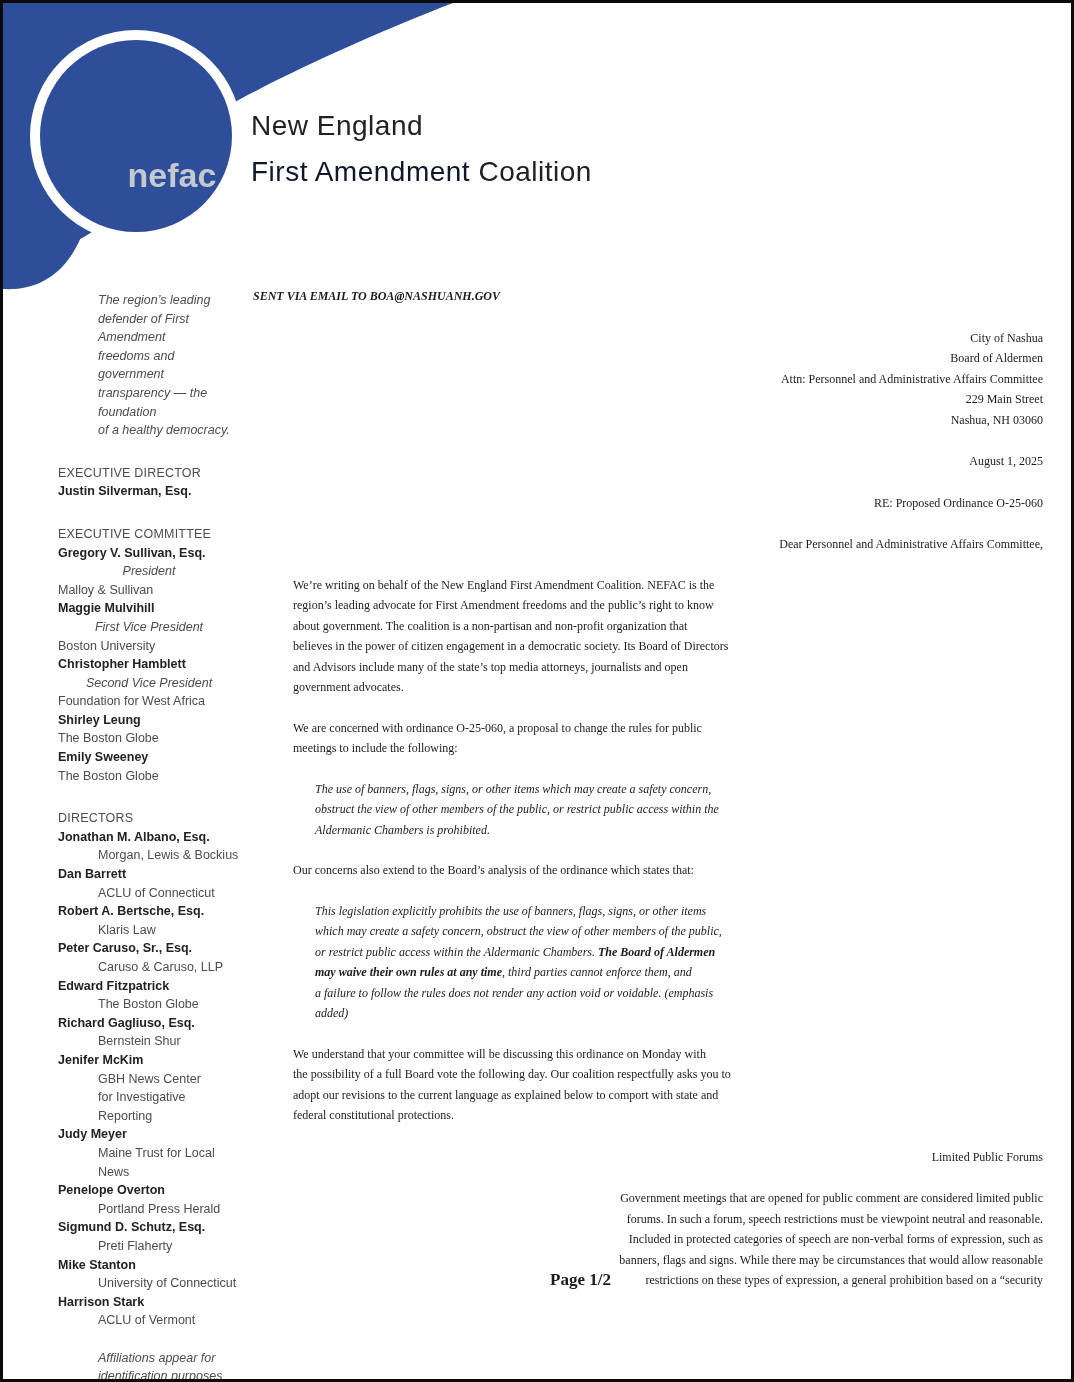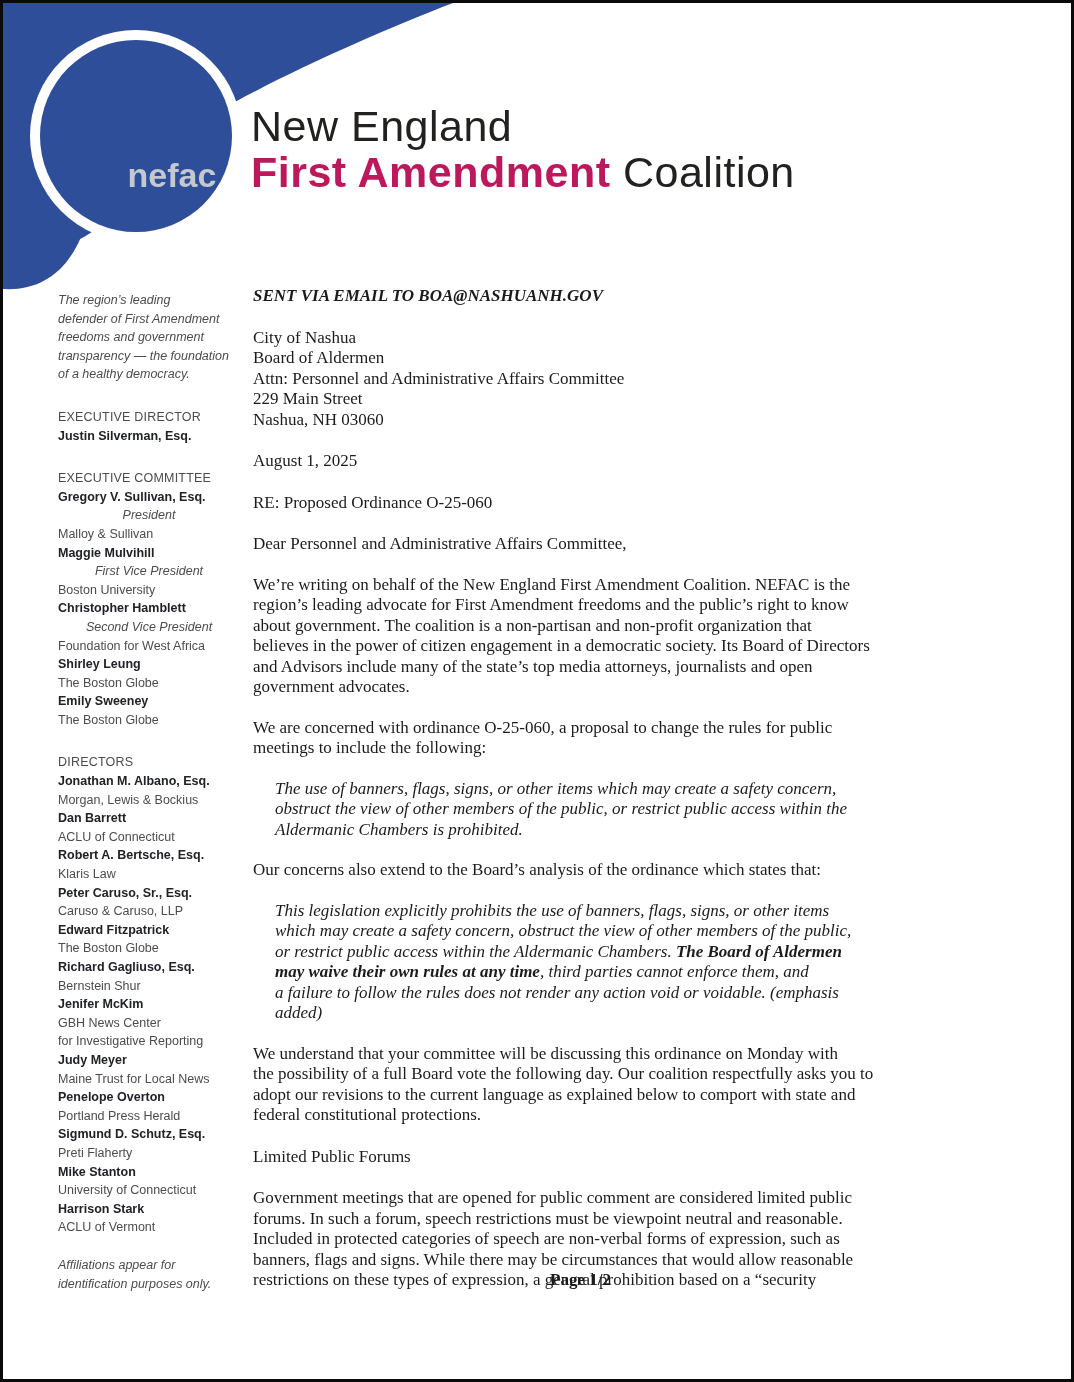--- a/index.html
+++ b/index.html
@@ -11,45 +11,45 @@
     box-sizing:border-box;
     overflow:hidden;
     font-family:"Liberation Serif","DejaVu Serif",serif;
     color:#1b1b1b;
   }
   
   .header-svg{position:absolute;top:0;left:0;display:block;}
   .org-title{
     position:absolute;left:248px;top:100px;
     font-family:"Liberation Sans","DejaVu Sans",sans-serif;
-    letter-spacing:.5px;line-height:46px;font-size:43px;
+    letter-spacing:.5px;line-height:46px;font-size:28px;
     color:#22211f;white-space:nowrap;
   }
-  .org-title .accent{color:#be185d;font-weight:bold;}
+  .org-title .accent{color:#0f172a;font-weight:normal;}
   
   .sidebar{
     position:absolute;left:55px;top:288px;width:182px;
     font-family:"Liberation Sans","DejaVu Sans",sans-serif;
     font-size:12.5px;line-height:18.6px;color:#4c4c4e;
   }
   .sb-group{margin-top:19px;}
   .sb-group:first-child{margin-top:0;}
-  .prelines{white-space:pre-line;}
+  .prelines{white-space:pre-line;margin-left:40px;}
   .sb-tagline{font-style:italic;}
   .sb-heading{letter-spacing:.2px;margin-top:24px;}
   .sb-name{font-weight:bold;color:#212227;}
   .sb-role{font-style:italic;text-align:center;}
   .sb-footnote{font-style:italic;}
   
   .letter{
     position:absolute;left:250px;top:283px;width:790px;
-    font-size:17px;line-height:20.5px;
+    font-size:12px;line-height:20.5px;
   }
   .blk{margin-top:20px;}
-  .blk-lg{margin-top:21px;}
+  .blk-lg{margin-top:21px;text-align:right;}
   .sent-via{font-weight:bold;font-style:italic;}
   .quote{font-style:italic;padding-left:22px;padding-right:30px;}
   .quote .emph{font-weight:bold;}
   .heading-underline{}
   
   .footer{
     position:absolute;left:547px;top:1267px;
     font-size:17px;font-weight:bold;
   }
 </style>

